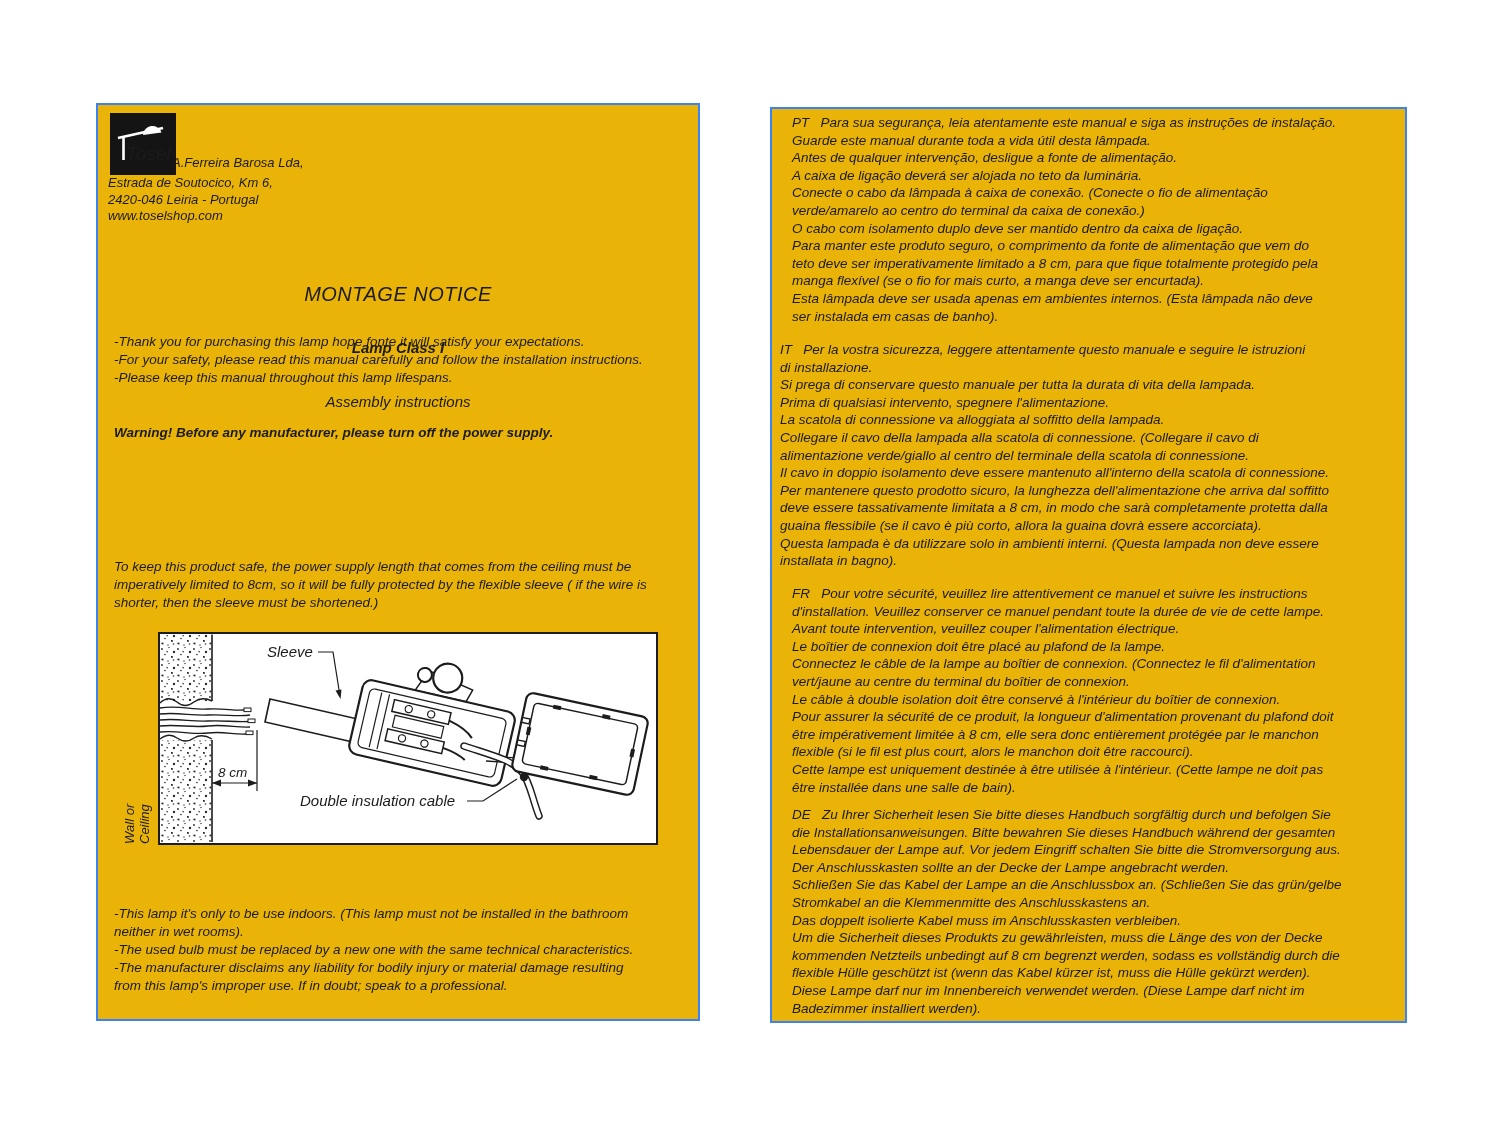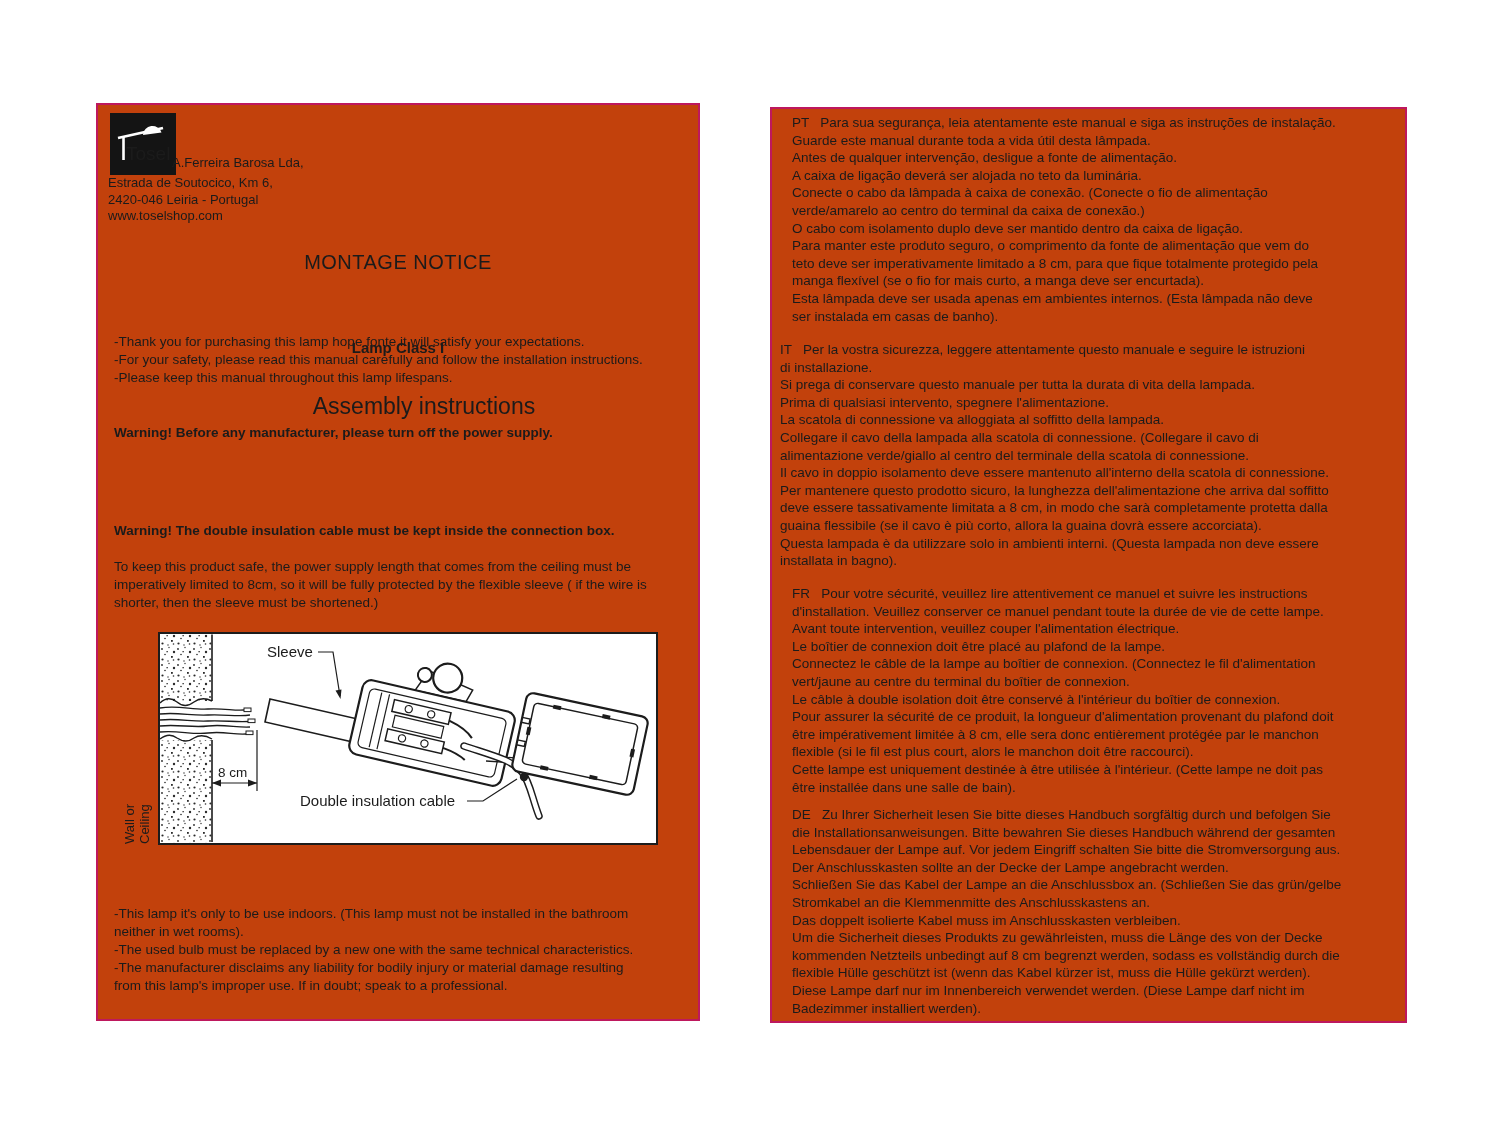--- a/index.html
+++ b/index.html
@@ -1,30 +1,30 @@
 <!DOCTYPE html>
 <html><head>
 <meta charset="utf-8">
 <style>
   html,body{margin:0;padding:0;background:#fff;}
   #canvas{
     position:relative;width:1500px;height:1125px;background:#ffffff;overflow:hidden;
     font-family:"Liberation Sans","DejaVu Sans",sans-serif;color:#1b1b1b;
   }
-  .page{position:absolute;background:#c2410c;border:2px solid #be185d;box-sizing:border-box;}
+  .page{position:absolute;background:#eab308;border:2px solid #3b82f6;box-sizing:border-box;font-style:italic;}
   #left-page{left:96px;top:103px;width:604px;height:918px;}
   #right-page{left:770px;top:107px;width:637px;height:916px;}
   .abs{position:absolute;}
   .center{left:0;width:100%;text-align:center;}
   .body-text{font-size:13.5px;line-height:18px;white-space:pre-wrap;}
   .lang-para{font-size:13.5px;line-height:17.6px;white-space:pre-wrap;}
   .warning{font-size:13.5px;font-weight:bold;}
-  .h-title{font-size:20px;letter-spacing:0.5px;}
+  .h-title{font-size:20px;letter-spacing:0.5px;margin-top:32px;}
   .h-sub{font-size:15px;font-weight:bold;}
-  .h-section{font-size:23px;padding-left:26px;}
+  .h-section{font-size:15px;}
   .addr{font-size:13px;line-height:16.5px;white-space:pre-wrap;}
   .company{font-size:13px;}
   svg text{font-family:"Liberation Sans","DejaVu Sans",sans-serif;fill:#1b1b1b;}
 </style>
 </head>
 <body>
 
 <div id="canvas">
 
   <div id="left-page" class="page">
@@ -49,21 +49,20 @@
 
     <div class="abs body-text" style="left:16px;top:228px;width:600px;">-Thank you for purchasing this lamp hope fonte it will satisfy your expectations.
 -For your safety, please read this manual carefully and follow the installation instructions.
 -Please keep this manual throughout this lamp lifespans.</div>
 
     <div class="abs center h-section" style="top:288px;">Assembly instructions</div>
 
     <div class="abs warning" style="left:16px;top:320px;">Warning! Before any manufacturer, please turn off the power supply.</div>
 
 
-    <div class="abs warning" style="left:16px;top:418px;">Warning! The double insulation cable must be kept inside the connection box.</div>
 
     <div class="abs body-text" style="left:16px;top:453px;width:605px;">To keep this product safe, the power supply length that comes from the ceiling must be
 imperatively limited to 8cm, so it will be fully protected by the flexible sleeve ( if the wire is
 shorter, then the sleeve must be shortened.)</div>
 
     <svg class="abs" style="left:14px;top:525px;" width="550" height="218" viewBox="0 0 550 218">
       <defs>
         <pattern id="stipple" width="16" height="16" patternUnits="userSpaceOnUse">
           <rect width="16" height="16" fill="#ffffff"></rect>
           <circle cx="2" cy="3" r="0.9" fill="#2a2a2a"></circle>

